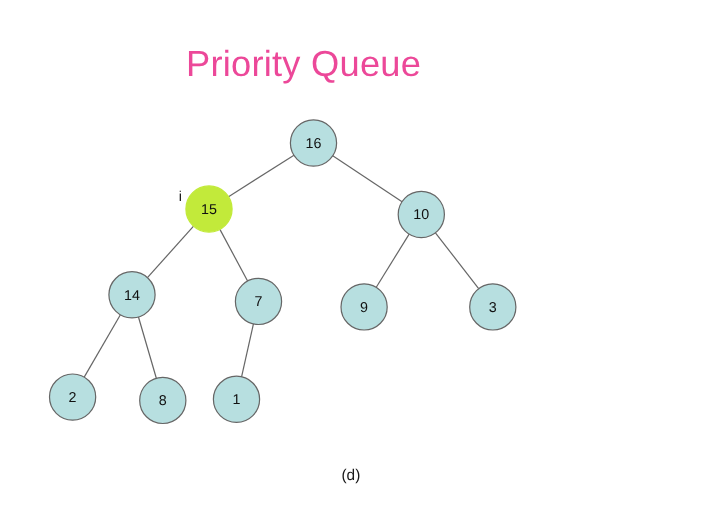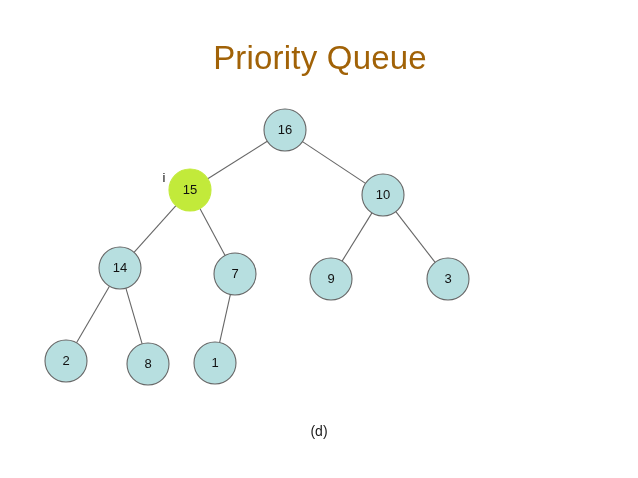--- a/index.html
+++ b/index.html
@@ -23,26 +23,25 @@
     background: #ffffff;
   }
   #title {
     position: absolute;
     left: 0;
     top: 38px;
     width: 552px;
     text-align: center;
     font-size: 33px;
     line-height: 40px;
-    color: #a16207;
+    color: #ec4899;
     font-family: "Liberation Sans", sans-serif;
     font-weight: normal;
     letter-spacing: 0.2px;
     white-space: nowrap;
-    padding-left: 44px;
   }
   #tree-svg {
     position: absolute;
     left: 0;
     top: 0;
     width: 638px;
     height: 478px;
   }
   .node-label {
     font-family: "Liberation Sans", sans-serif;

